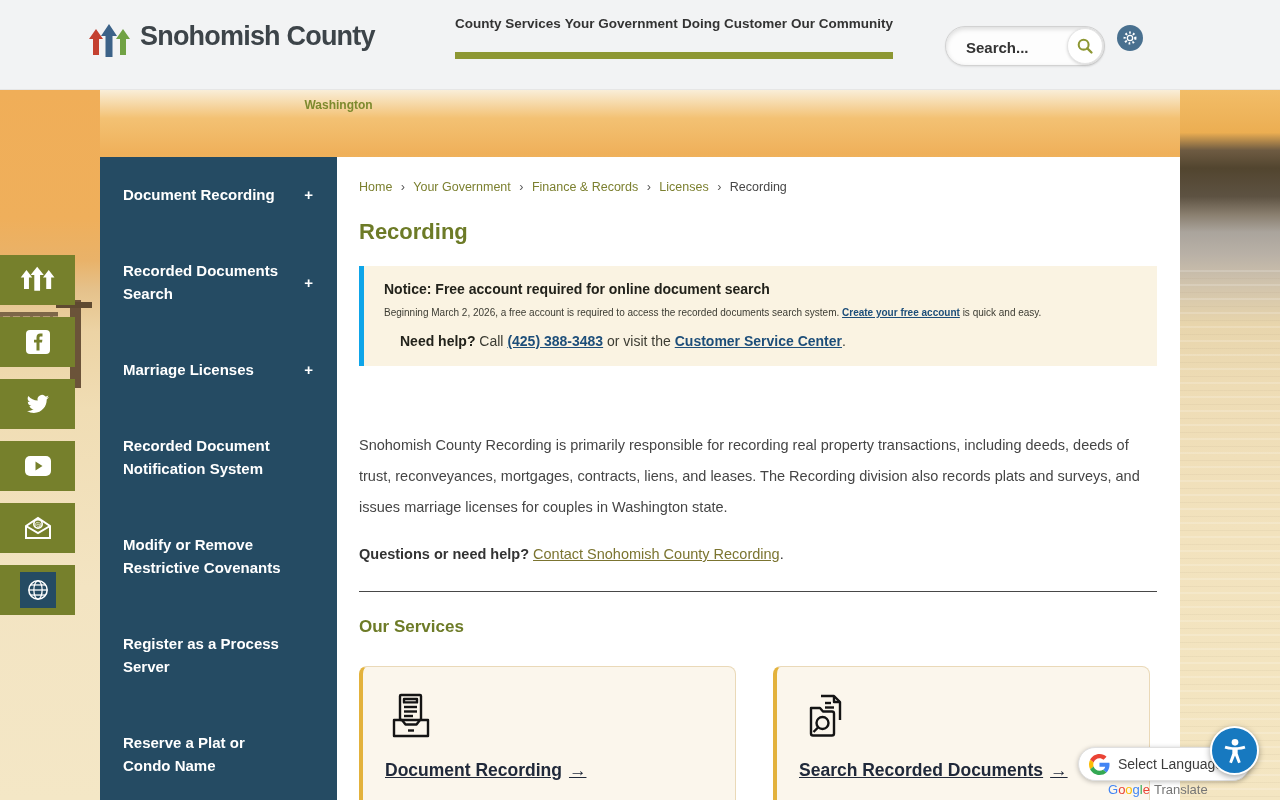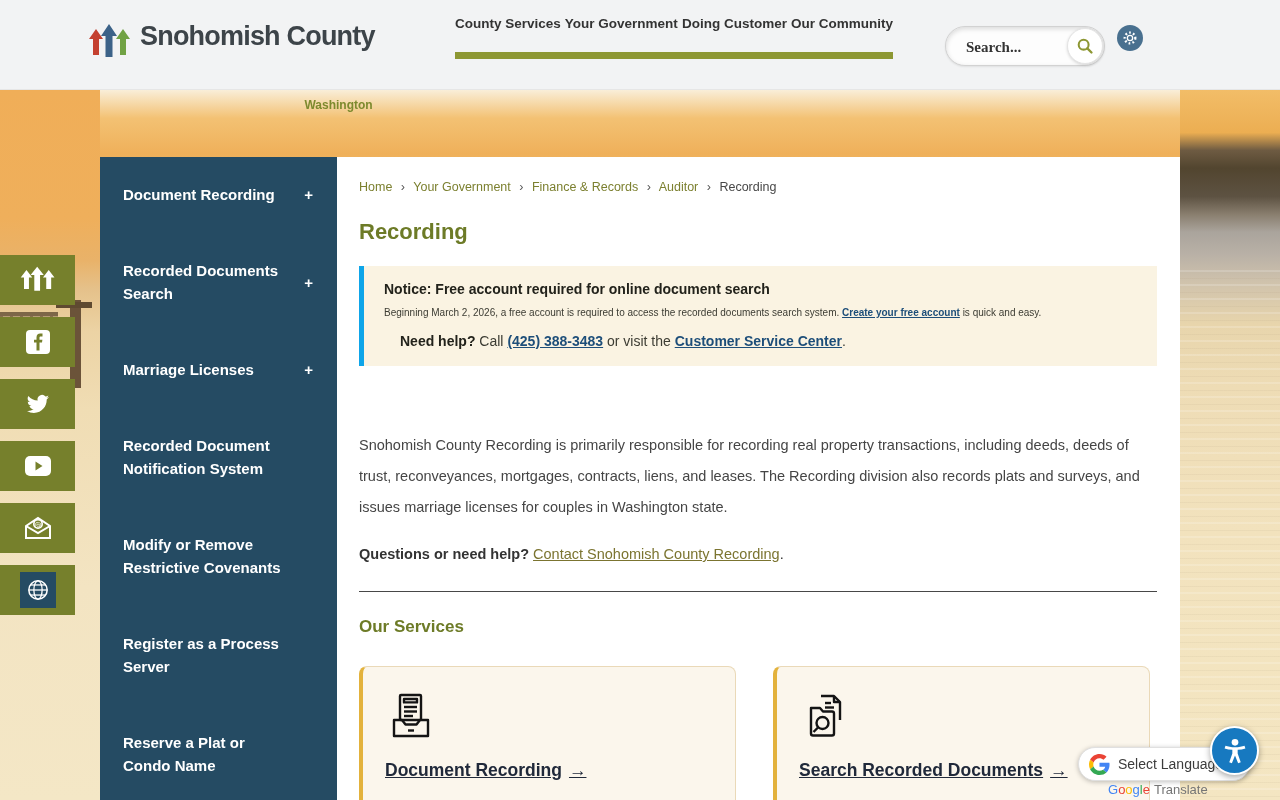--- a/index.html
+++ b/index.html
@@ -27,21 +27,21 @@
   .brand-trees { margin-right:8px; margin-top:3px; }
   .brand-textwrap { position:relative; }
   .brand-name { font-size:27px; font-weight:800; color:#3d4449; letter-spacing:-0.8px; white-space:nowrap; }
   .brand-region { position:absolute; right:2px; top:29px; font-size:12px; font-weight:700; color:#7d8a2e;margin-top:48px; }
   .nav { position:absolute; left:455px; top:16px; width:438px; display:flex; justify-content:space-between; z-index:11; }
   .nav-link { font-size:13.5px; font-weight:700; color:#333; text-decoration:none; white-space:nowrap; }
   .nav-bar { position:absolute; left:455px; top:52px; width:438px; height:7px; background:#8d9733; }
   .search { position:absolute; left:945px; top:26px; width:160px; height:40px; border-radius:20px; background:#fdfdfd;
     border:1px solid #d2d2d2; box-shadow:inset 0 2px 5px rgba(0,0,0,.14), 0 1px 2px rgba(0,0,0,.08); }
   .search input { position:absolute; left:20px; top:8px; width:86px; height:24px; border:none; outline:none; background:transparent;
-    font-family:Liberation Serif, serif; font-size:15px; font-weight:600; color:#333; }
+    font-family:Liberation Sans, sans-serif; font-size:15px; font-weight:600; color:#333; }
   .search input::placeholder { color:#333; opacity:1; }
   .search-btn { position:absolute; right:1px; top:1px; width:36px; height:36px; border-radius:50%; background:#fff;
     border:1px solid #e4e4e4; box-shadow:0 1px 3px rgba(0,0,0,.15); display:flex; align-items:center; justify-content:center; }
   .gear-btn { position:absolute; left:1117px; top:25px; width:26px; height:26px; border-radius:50%; background:#49708f;
     display:flex; align-items:center; justify-content:center; }
 
   
   .social { position:absolute; left:0; top:255px; width:75px; z-index:6; display:flex; flex-direction:column; gap:12px; }
   .tile { width:75px; height:50px; background:#76802c; display:flex; align-items:center; justify-content:center; }
   .globe-inner { width:36px; height:36px; background:#254b63; display:flex; align-items:center; justify-content:center; }
@@ -213,21 +213,21 @@
 </nav>
 
 <main class="main">
   <div class="breadcrumb">
     <a class="crumb-link">Home</a>
     <span class="crumb-sep">›</span>
     <a class="crumb-link">Your Government</a>
     <span class="crumb-sep">›</span>
     <a class="crumb-link">Finance &amp; Records</a>
     <span class="crumb-sep">›</span>
-    <a class="crumb-link">Auditor</a>
+    <a class="crumb-link">Licenses</a>
     <span class="crumb-sep">›</span>
     <span class="crumb-current">Recording</span>
   </div>
 
   <h1 class="page-title">Recording</h1>
 
   <div class="notice">
     <div class="notice-title">Notice: Free account required for online document search</div>
     <div class="notice-body">
       <span>Beginning March 2, 2026, a free account is required to access the recorded documents search system.</span>

